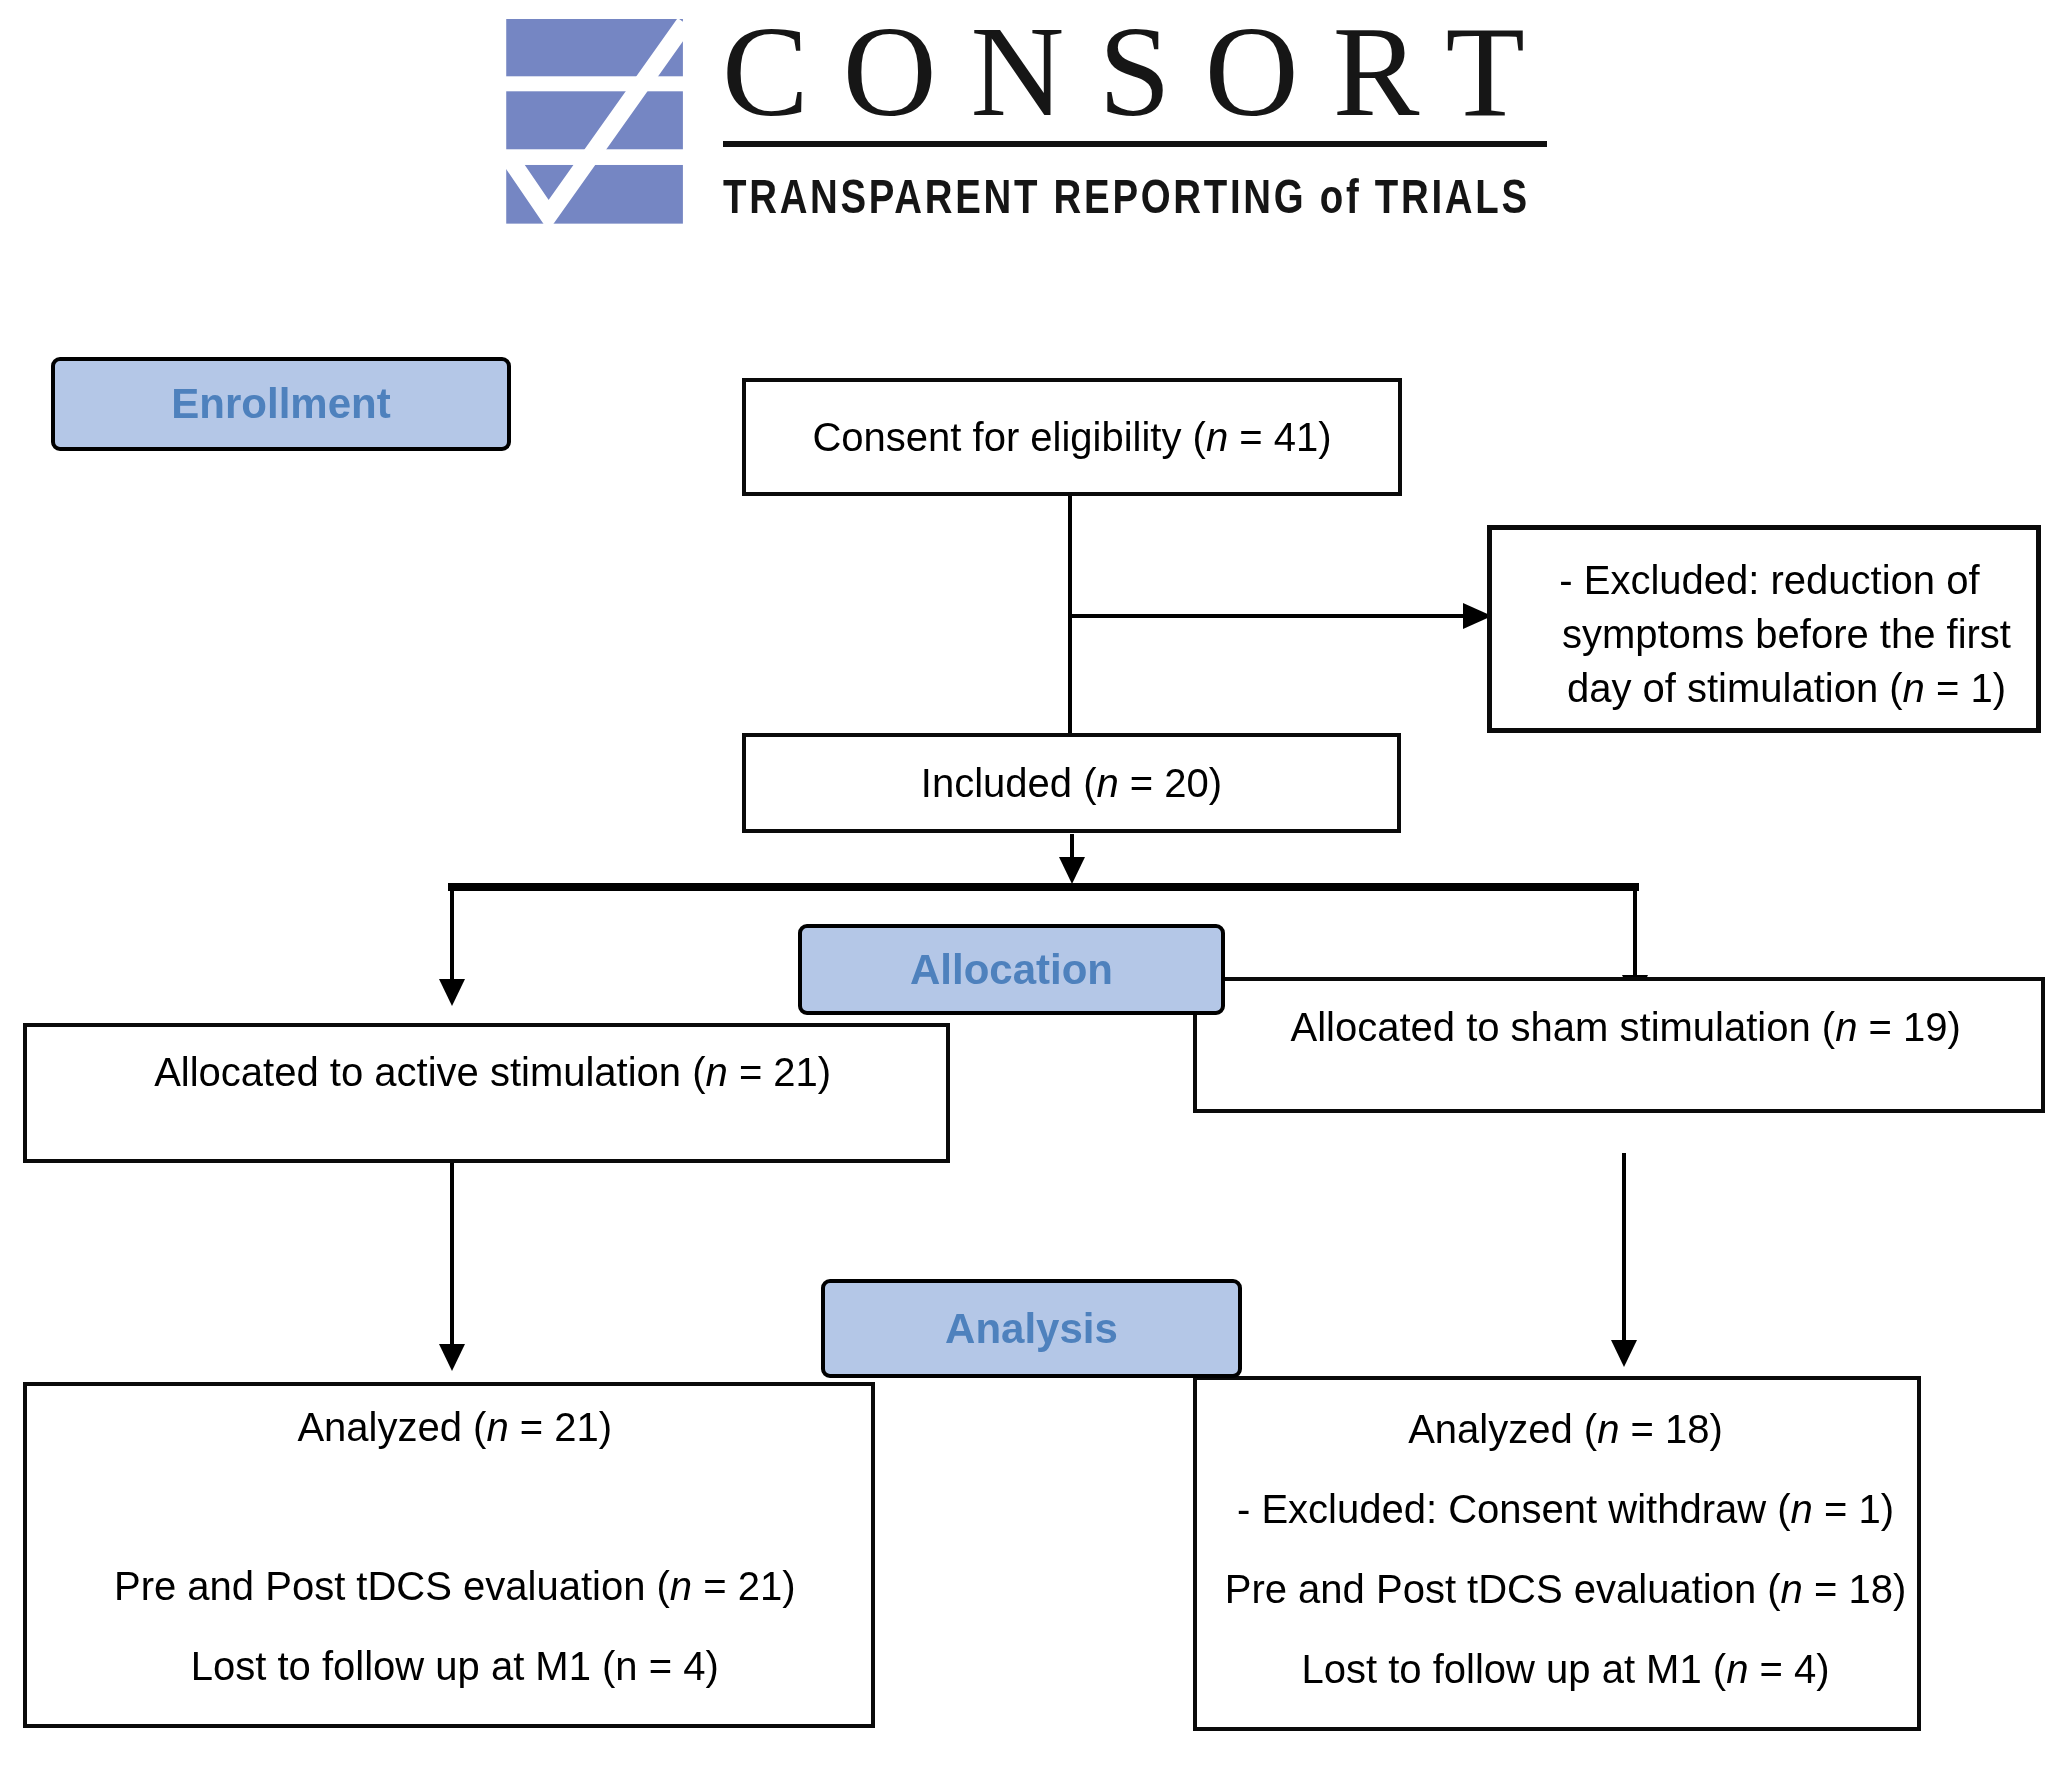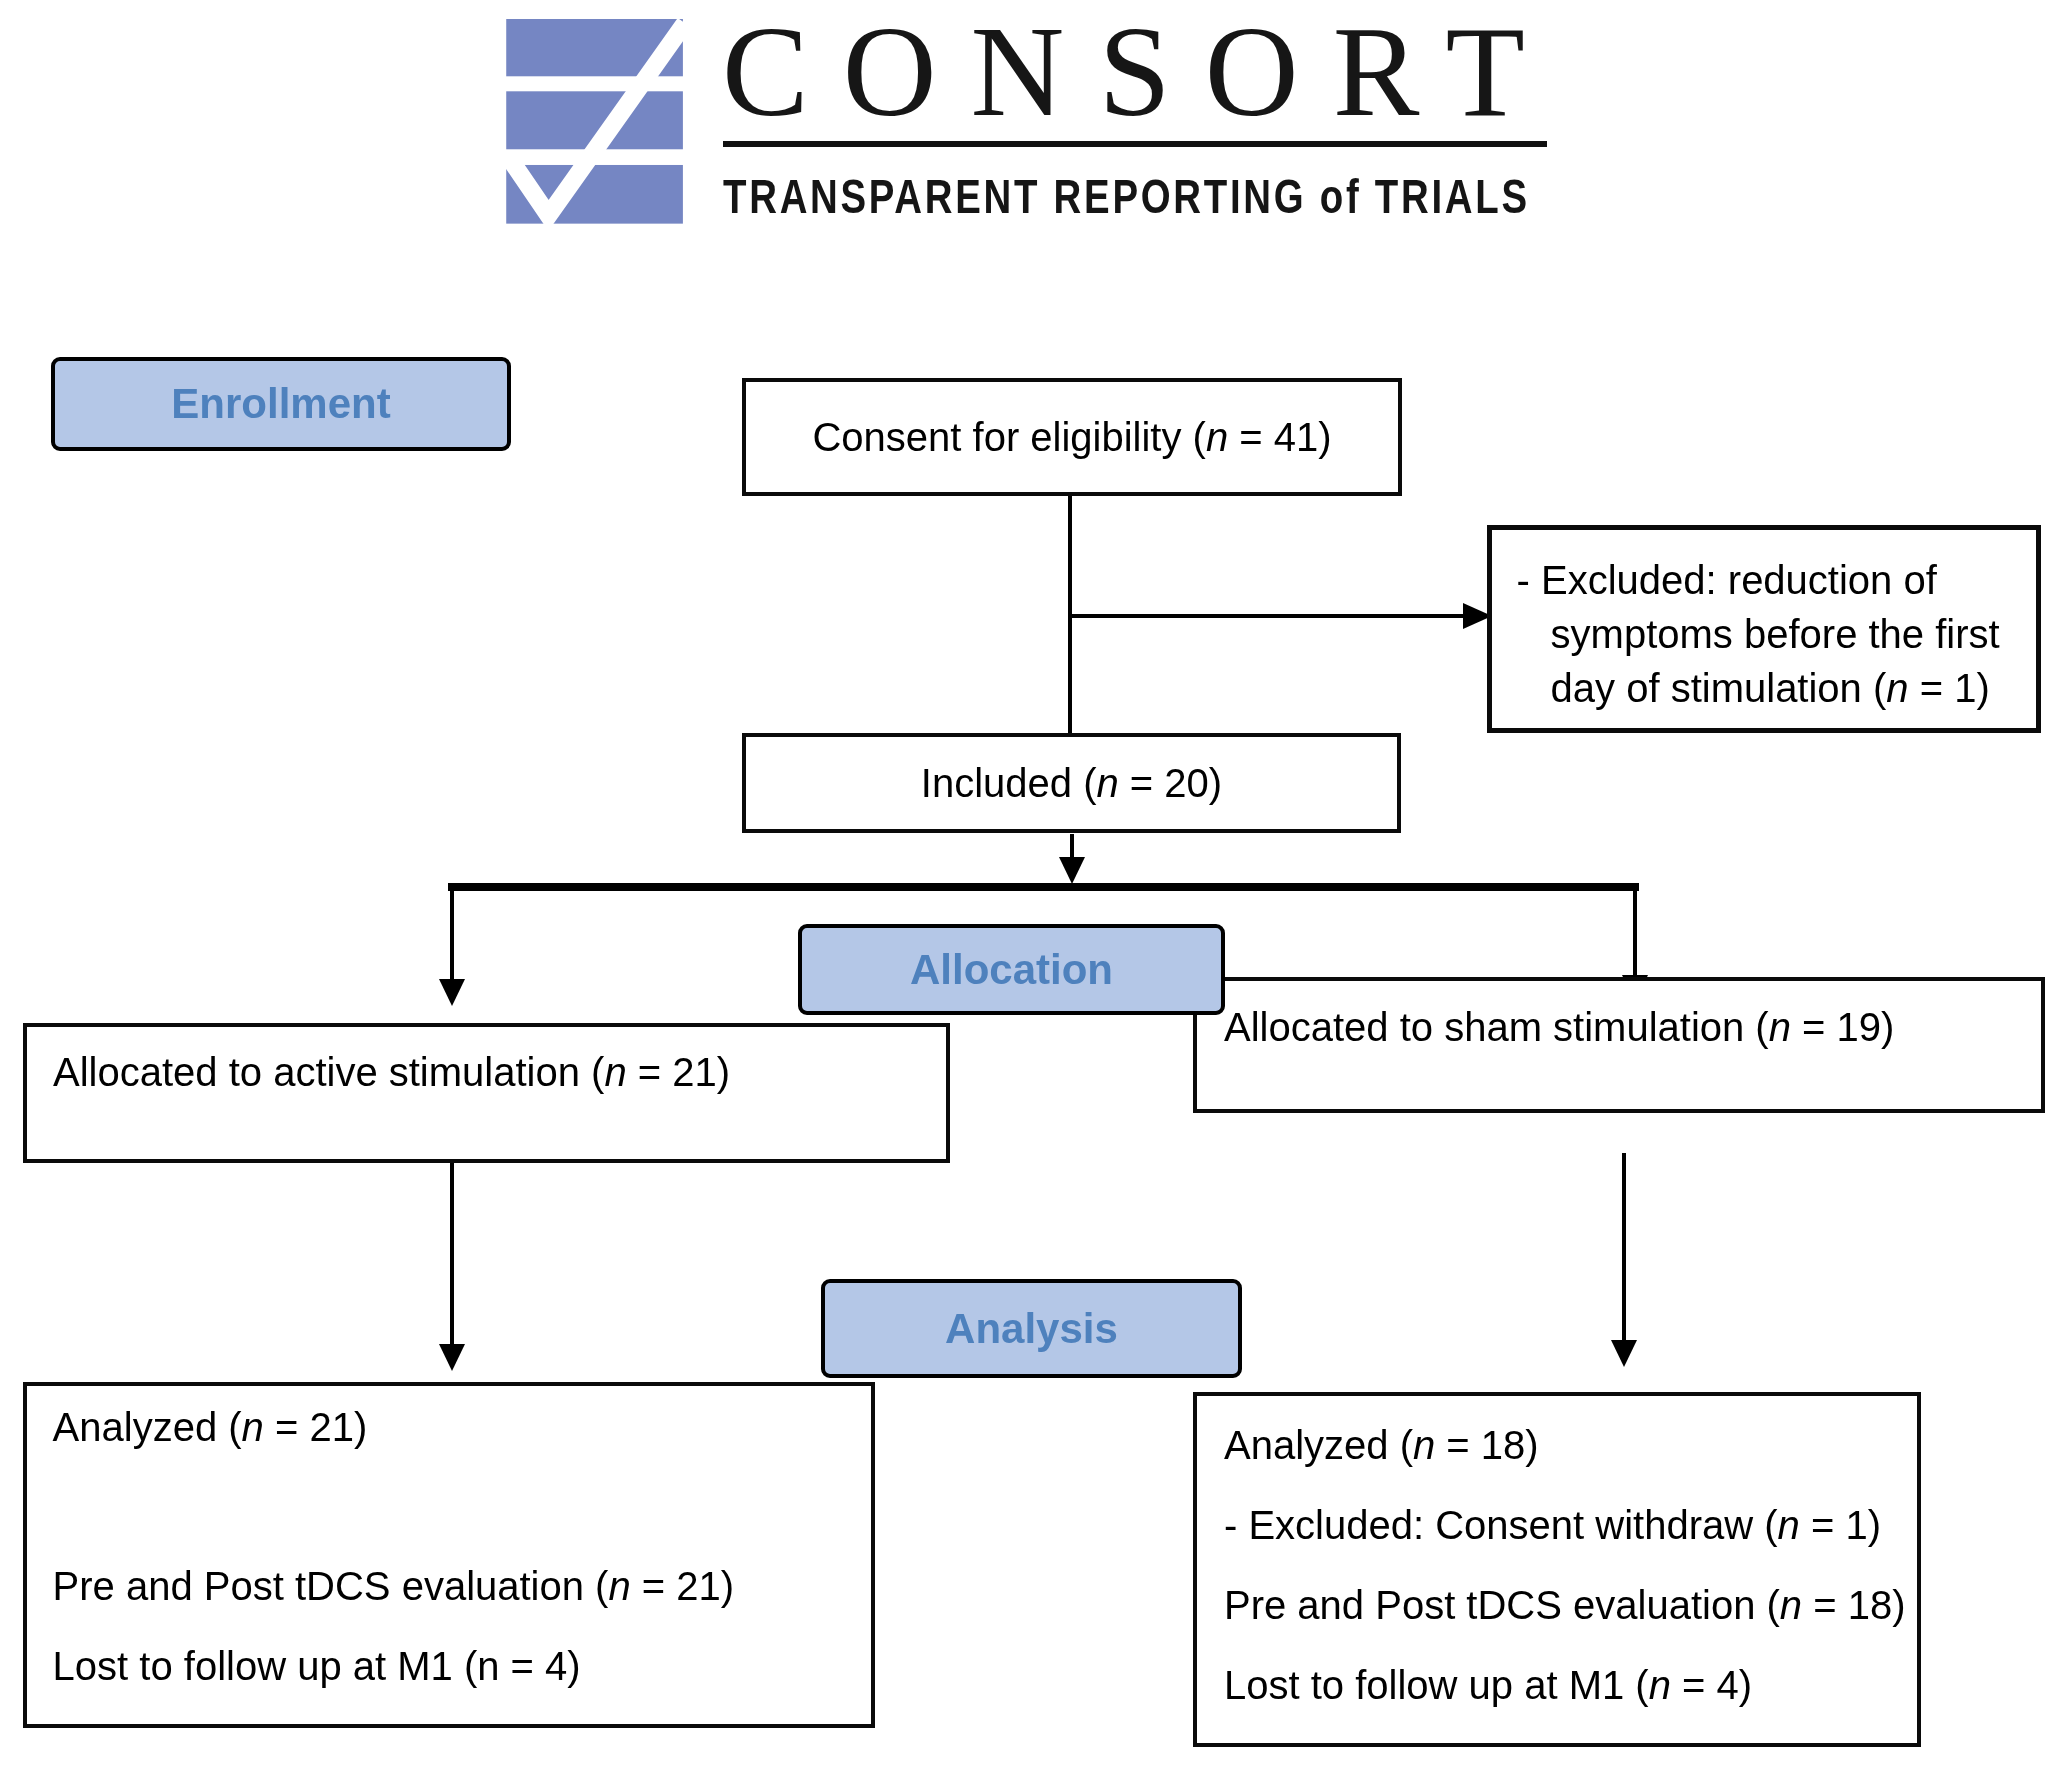--- a/index.html
+++ b/index.html
@@ -37,32 +37,32 @@
     color:var(--badge_text,#4e81bd);
     box-sizing:border-box;z-index:5;
   }
   #badge-enrollment{left:51px;top:357px;width:460px;height:94px;}
   #badge-allocation{left:798px;top:924px;width:427px;height:91px;}
   #badge-analysis{left:821px;top:1279px;width:421px;height:99px;}
   
   .fbox{
     position:absolute;background:var(--box_fill,#fff);
     border:4.8px solid var(--box_border,#0a0a0a);
-    box-sizing:border-box;font-size:40px;line-height:1.05;color:#000;z-index:3;
+    box-sizing:border-box;font-size:40px;line-height:1.05;color:#000;z-index:3;text-align:center;
   }
   .fbox.center{display:flex;align-items:center;justify-content:center;text-align:center;}
   #box-assessed{left:742px;top:378px;width:660px;height:118px;}
   #box-excluded{left:1487px;top:525px;width:554px;height:208px;border-width:5.5px;padding:23px 13.7px 0 24.6px;}
   #box-excluded .line{line-height:54px;}
   #box-excluded .line.wrap{padding-left:34px;}
   #box-included{left:742px;top:733px;width:659px;height:100px;}
   #box-alloc-active{left:23px;top:1023px;width:927px;height:140px;padding:24px 13.7px 0 26px;}
   #box-alloc-sham{left:1193px;top:977px;width:852px;height:136px;padding:24.6px 13.7px 0 27px;}
   #box-analysis-active{left:22.6px;top:1382px;width:852px;height:346px;padding:0 13.7px 0 26px;}
-  #box-analysis-sham{left:1193px;top:1376px;width:728px;height:355px;padding:0 10px 0 27px;margin-top:16px;}
+  #box-analysis-sham{left:1193px;top:1376px;width:728px;height:355px;padding:0 10px 0 27px;}
   #box-analysis-active .line.l0{margin-top:20px;}
   #box-analysis-active .line.l1{margin-top:117px;}
   #box-analysis-active .line.l2{margin-top:38px;}
   #box-analysis-sham .line.l0{margin-top:28px;}
   #box-analysis-sham .line.l1{margin-top:38px;}
   #box-analysis-sham .line.l2{margin-top:38px;}
   #box-analysis-sham .line.l3{margin-top:38px;}
   
   .cline{position:absolute;background:var(--connector,#000);z-index:1;}
   #v-assessed-included{left:1068px;top:496px;width:4.1px;height:241px;}

